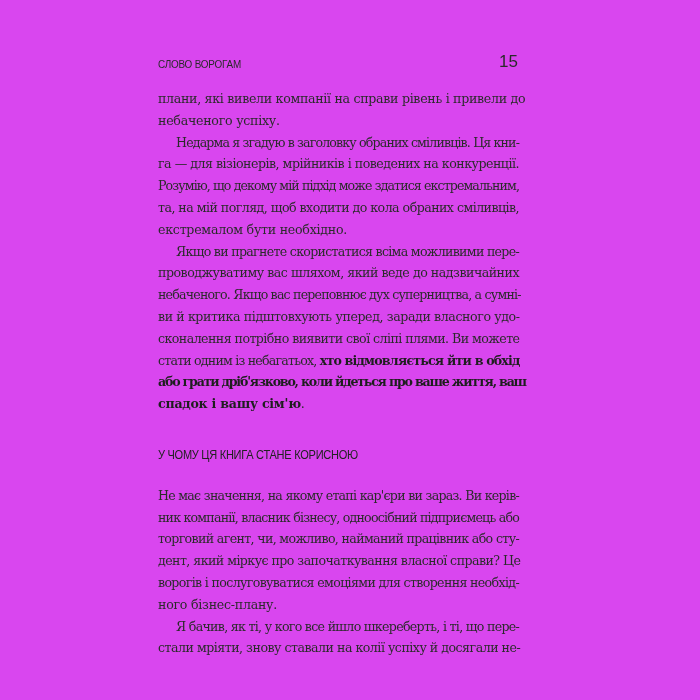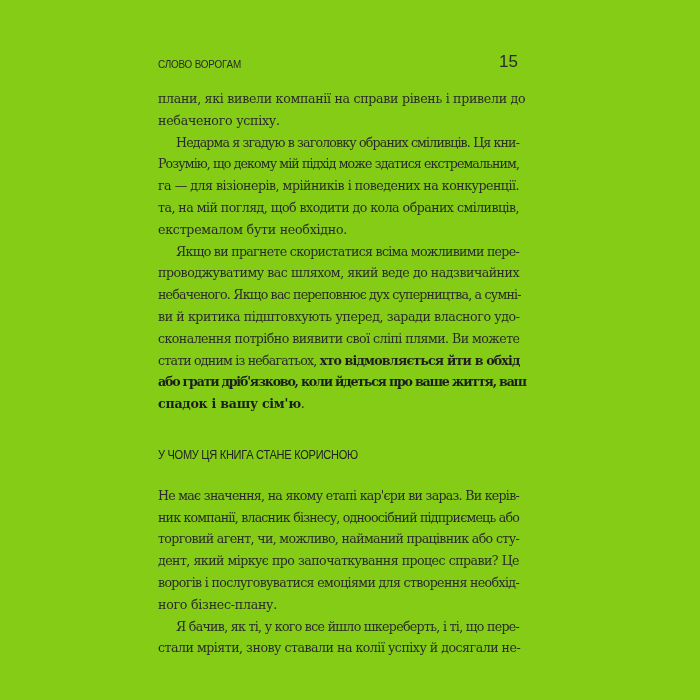--- a/index.html
+++ b/index.html
@@ -1,17 +1,17 @@
 <!DOCTYPE html>
 <html><head>
 <meta charset="utf-8">
 <style>
   html, body { margin:0; padding:0; background:#ffffff; }
   body { width:700px; height:700px; position:relative; overflow:hidden; }
-  .page { position:absolute; left:0; top:0; width:700px; height:700px; background:#84cc16; }
+  .page { position:absolute; left:0; top:0; width:700px; height:700px; background:#d946ef; }
   .running-head {
     position:absolute; left:158px; top:58px; width:360px;
     font-family:"Liberation Sans", sans-serif; font-size:11px; color:#2a2a2a;
     letter-spacing:-0.2px; transform:scaleX(0.9); transform-origin:left;
   }
   .page-num {
     position:absolute; right:182px; top:52px;
     font-family:"Liberation Sans", sans-serif; font-size:17px; color:#2a2a2a;
   }
   .body {
@@ -36,43 +36,43 @@
   <div class="running-head">СЛОВО ВОРОГАМ</div>
   <div class="page-num">15</div>
 
   <div class="body">
     <p>
       <span class="line" style="white-space: nowrap; letter-spacing: -0.3px;">плани, які вивели компанії на справи рівень і привели до</span>
       <span class="line last" style="white-space: nowrap;">небаченого успіху.</span>
     </p>
     <p>
       <span class="line" style="padding-left: 18px; white-space: nowrap; letter-spacing: -0.85px;">Недарма я згадую в заголовку обраних сміливців. Ця кни-</span>
+      <span class="line" style="white-space: nowrap; letter-spacing: -0.5px;">га — для візіонерів, мрійників і поведених на конкуренції.</span>
       <span class="line" style="white-space: nowrap; letter-spacing: -0.9px;">Розумію, що декому мій підхід може здатися екстремальним,</span>
-      <span class="line" style="white-space: nowrap; letter-spacing: -0.5px;">га — для візіонерів, мрійників і поведених на конкуренції.</span>
       <span class="line" style="white-space: nowrap; letter-spacing: -0.55px;">та, на мій погляд, щоб входити до кола обраних сміливців,</span>
       <span class="line last" style="white-space: nowrap;">екстремалом бути необхідно.</span>
     </p>
     <p>
       <span class="line" style="padding-left: 18px; white-space: nowrap; letter-spacing: -0.7px;">Якщо ви прагнете скористатися всіма можливими пере-</span>
       <span class="line" style="white-space: nowrap; letter-spacing: -0.5px;">проводжуватиму вас шляхом, який веде до надзвичайних</span>
       <span class="line" style="white-space: nowrap; letter-spacing: -0.8px;">небаченого. Якщо вас переповнює дух суперництва, а сумні-</span>
       <span class="line" style="white-space: nowrap; letter-spacing: -0.4px;">ви й критика підштовхують уперед, заради власного удо-</span>
       <span class="line" style="white-space: nowrap; letter-spacing: -0.55px;">сконалення потрібно виявити свої сліпі плями. Ви можете</span>
       <span class="line" style="white-space: nowrap; letter-spacing: -0.8px;"><span>стати одним із небагатьох, </span><b>хто відмовляється йти в обхід</b></span>
       <span class="line" style="white-space: nowrap; letter-spacing: -1.2px;"><b>або грати дріб'язково, коли йдеться про ваше життя, ваш</b></span>
       <span class="line last" style="white-space: nowrap;"><b>спадок і вашу сім'ю</b><span>.</span></span>
     </p>
 
     <div class="section-head">У ЧОМУ ЦЯ КНИГА СТАНЕ КОРИСНОЮ</div>
 
     <p>
       <span class="line" style="white-space: nowrap; letter-spacing: -0.75px; margin-top: 12px;">Не має значення, на якому етапі кар'єри ви зараз. Ви керів-</span>
       <span class="line" style="white-space: nowrap; letter-spacing: -0.8px;">ник компанії, власник бізнесу, одноосібний підприємець або</span>
       <span class="line" style="white-space: nowrap; letter-spacing: -0.65px;">торговий агент, чи, можливо, найманий працівник або сту-</span>
-      <span class="line" style="white-space: nowrap; letter-spacing: -0.55px;">дент, який міркує про започаткування процес справи? Це</span>
+      <span class="line" style="white-space: nowrap; letter-spacing: -0.55px;">дент, який міркує про започаткування власної справи? Це</span>
       <span class="line" style="white-space: nowrap; letter-spacing: -0.65px;">ворогів і послуговуватися емоціями для створення необхід-</span>
       <span class="line last" style="white-space: nowrap;">ного бізнес-плану.</span>
     </p>
     <p>
       <span class="line" style="padding-left: 18px; white-space: nowrap; letter-spacing: -0.7px;">Я бачив, як ті, у кого все йшло шкереберть, і ті, що пере-</span>
       <span class="line" style="white-space: nowrap; letter-spacing: -0.5px;">стали мріяти, знову ставали на колії успіху й досягали не-</span>
 
     </p>
   </div>
 </div>

